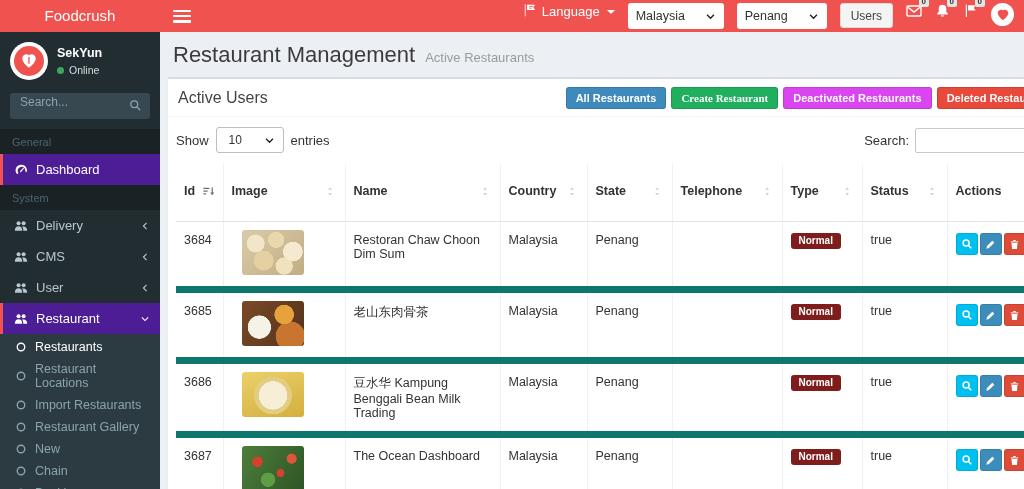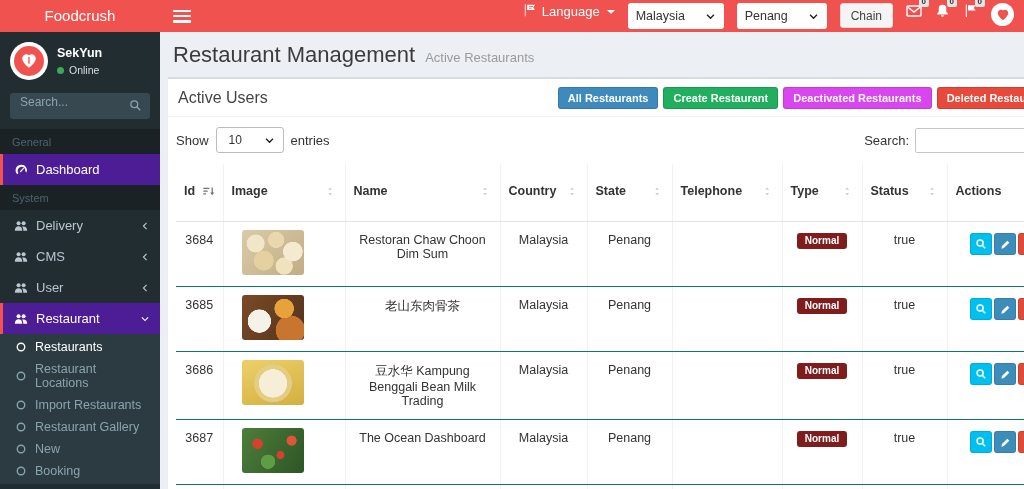--- a/index.html
+++ b/index.html
@@ -61,21 +61,21 @@
   .controls { display:flex; align-items:center; margin:3px 0 11px; }
   .length { display:flex; align-items:center; gap:7px; font-size:13px; color:#333; }
   .len-select { width:68px; height:26px; border:1px solid #b9bec4; border-radius:3px; display:flex; align-items:center; justify-content:space-between; padding:0 8px 0 12px; font-size:12px; color:#333; cursor:pointer; }
   .filter { margin-left:auto; display:flex; align-items:center; gap:6px; font-size:13px; color:#333; }
   .filter input { width:150px; height:25px; border:1px solid #c3c8ce; border-radius:2px; padding:2px 6px; font-family:inherit; }
 
   table.dt { width:100%; border-collapse:collapse; table-layout:fixed; }
   .dt th { font-size:12.5px; font-weight:bold; color:#333; text-align:left; padding:5px 8px 7px; border-bottom:1px solid #e3e3e3; }
   .dt th .th-inner { display:flex; align-items:center; }
   .dt th .sort { margin-left:auto; display:flex; }
-  .dt td { vertical-align:top; padding:11px 8px; font-size:12.5px; color:#333; border-bottom:1px solid #0f766e;text-align:center; }
+  .dt td { vertical-align:top; padding:11px 8px; font-size:12.5px; color:#333; border-bottom:7px solid #0f766e; }
   .dt tr { height:57px; }
   .dt td:not(:first-child), .dt th:not(:first-child) { border-left:1px solid #f1f1f1; }
   .c0{width:47px}.c1{width:122px}.c2{width:155px}.c3{width:87px}.c4{width:85px}.c5{width:110px}.c6{width:80px}.c7{width:85px}.c8{width:118px}
 
   .thumb { width:62px; height:45px; border-radius:3px; margin:-3px 0 0 10px; }
   .thumb-0 { background:
       radial-gradient(circle at 22% 30%, #f2e6c8 0 15%, transparent 16%),
       radial-gradient(circle at 55% 22%, #e9d7ae 0 16%, transparent 17%),
       radial-gradient(circle at 82% 48%, #f5ead0 0 17%, transparent 18%),
       radial-gradient(circle at 35% 68%, #e5d0a2 0 19%, transparent 20%),
@@ -132,21 +132,21 @@
           <svg width="11" height="11" viewBox="0 0 16 16">
               <path d="M3 5.5l5 5 5-5" fill="none" stroke="#222" stroke-width="2"></path>
             </svg>
         </div>
         <div class="hselect state">
           <span>Penang</span>
           <svg width="11" height="11" viewBox="0 0 16 16">
               <path d="M3 5.5l5 5 5-5" fill="none" stroke="#222" stroke-width="2"></path>
             </svg>
         </div>
-        <button class="hsearch-btn">Chain</button>
+        <button class="hsearch-btn">Users</button>
         <div class="icon-btn">
           <svg width="16" height="16" viewBox="0 0 16 16">
               <rect x="1" y="3" width="14" height="10" rx="1" fill="none" stroke="#fff" stroke-width="1.4"></rect>
               <path d="M2 4.2l6 4.8 6-4.8" fill="none" stroke="#fff" stroke-width="1.4"></path>
             </svg>
           <span class="icon-badge">0</span>
         </div>
         <div class="icon-btn">
           <svg width="15" height="15" viewBox="0 0 16 16">
               <path fill="#fff" d="M8 1.8a4 4 0 0 0-4 4v3.4L2.4 11v1.2h11.2V11L12 9.2V5.8a4 4 0 0 0-4-4z"></path>
@@ -333,40 +333,50 @@
                 <span>New</span>
               </a>
             </li>
             <li>
               <a class="tree-item">
                 <span style="display: inline-flex;">
                   <svg width="12" height="12" viewBox="0 0 16 16">
                     <circle cx="8" cy="8" r="5" fill="none" stroke="currentColor" stroke-width="1.8"></circle>
                   </svg>
                 </span>
+                <span>Chain</span>
+              </a>
+            </li>
+            <li>
+              <a class="tree-item">
+                <span style="display: inline-flex;">
+                  <svg width="12" height="12" viewBox="0 0 16 16">
+                    <circle cx="8" cy="8" r="5" fill="none" stroke="currentColor" stroke-width="1.8"></circle>
+                  </svg>
+                </span>
                 <span>Booking</span>
               </a>
             </li>
           </ul>
         </li>
       </ul>
   </aside>
 
   <main class="content">
     <div class="content-header">
       <h1>Restaurant Management</h1>
       <span class="subtitle">Active Restaurants</span>
     </div>
 
     <div class="box">
       <div class="box-header">
         <span class="box-title">Active Users</span>
         <div class="btn-group" id="panel-buttons">
             <button class="hbtn" style="background: rgb(63, 138, 189);">All Restaurants</button>
-            <button class="hbtn" style="background: rgb(31, 175, 95);">Create Restaurant</button>
+            <button class="hbtn" style="background: rgb(31, 175, 95); font-family: Liberation Serif, serif;">Create Restaurant</button>
             <button class="hbtn" style="background: #d946ef;">Deactivated Restaurants</button>
             <button class="hbtn" style="background: rgb(232, 73, 58);">Deleted Restaurants</button>
           </div>
       </div>
       <div class="box-body">
         <div class="controls">
           <div class="length">
             <span>Show</span>
             <div class="len-select">
               <span>10</span>

